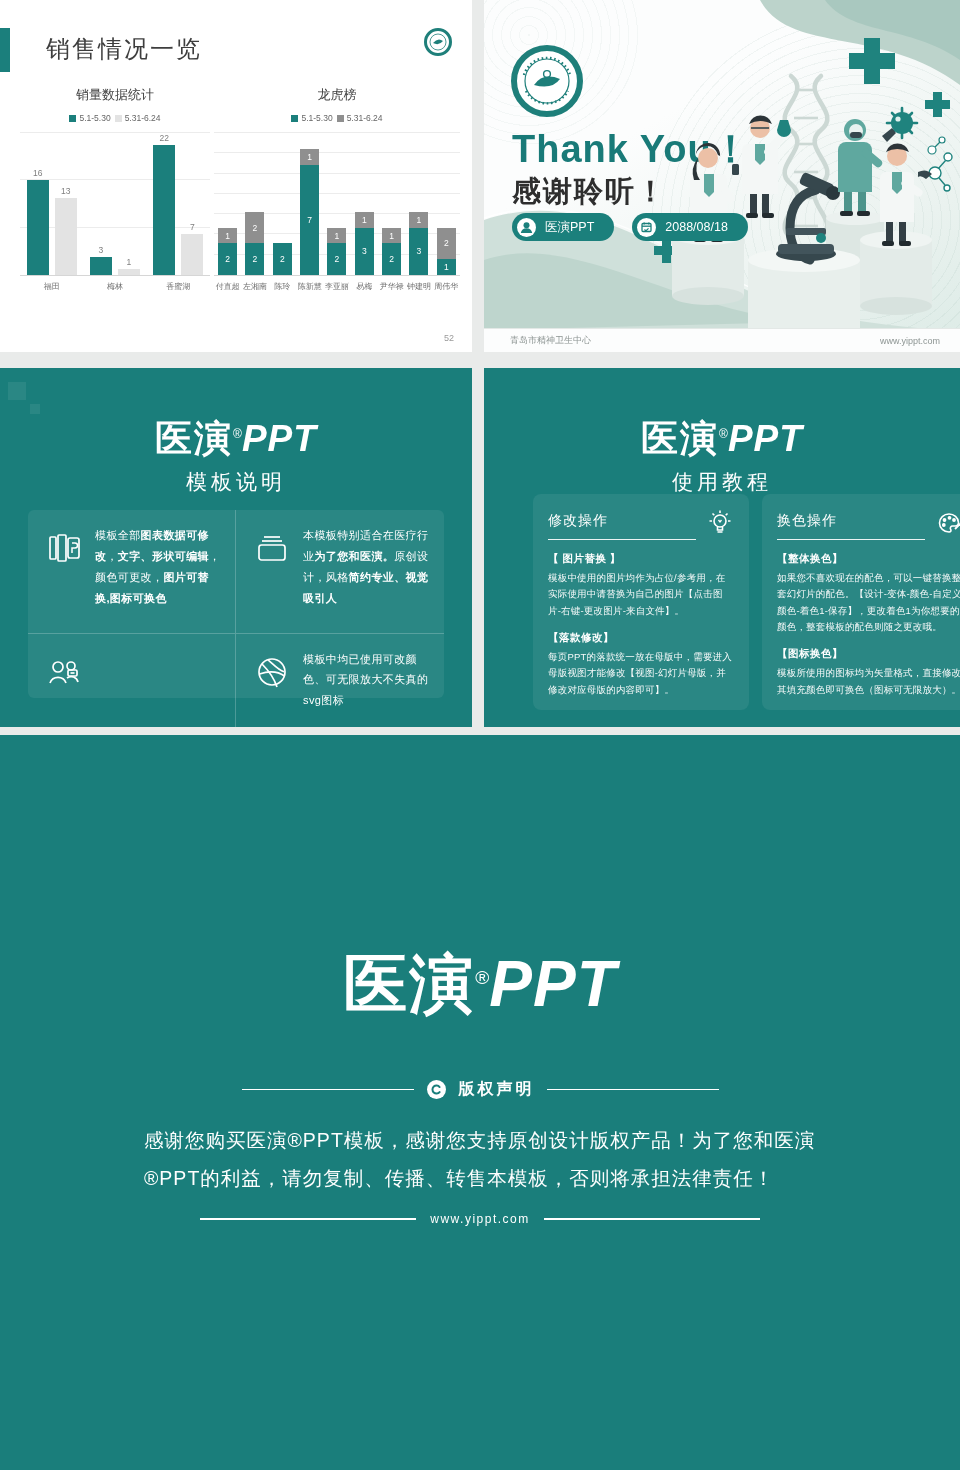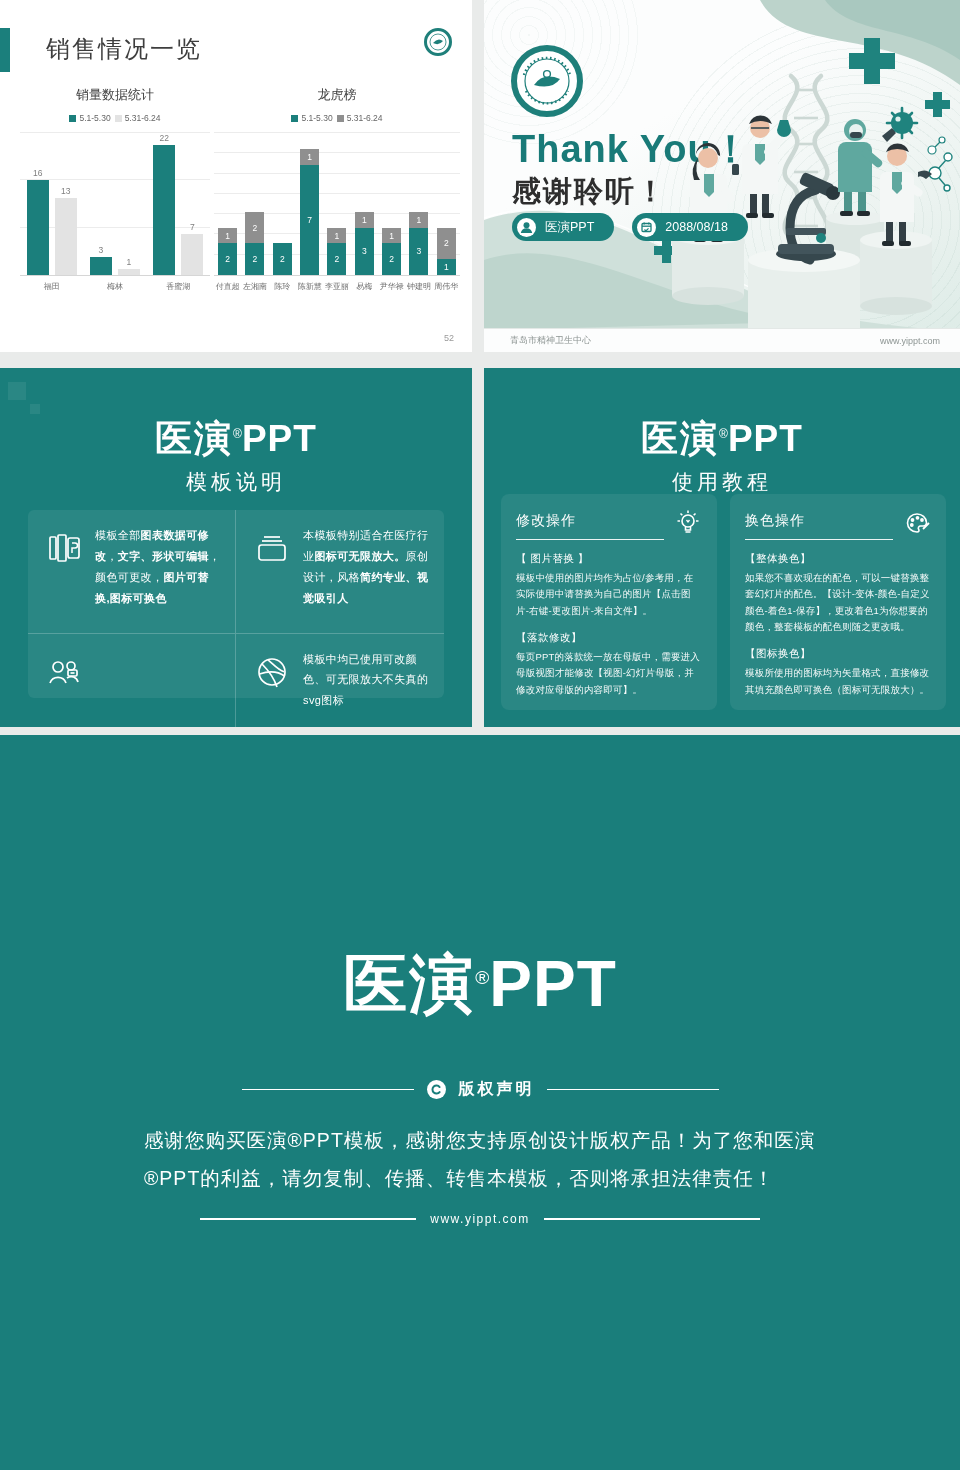--- a/index.html
+++ b/index.html
@@ -47,48 +47,48 @@
   .pill-ic{width:19px;height:19px;}
   .ty-footer{position:absolute;bottom:0;left:0;right:0;height:23px;background:#fcfdfd;
     border-top:1px solid #e3e8e6;display:flex;justify-content:space-between;align-items:center;
     padding:0 20px 0 26px;font-size:9px;color:#8d9593;z-index:6;}
   .illu{position:absolute;right:4px;bottom:24px;z-index:3;}
   
   .teal-slide{background:#1a7e7b;color:#fff;}
   .brand{text-align:center;color:#fff;font-weight:800;}
   .brand .cn{letter-spacing:2px;}
   .brand sup{font-weight:400;vertical-align:super;}
-  .brand .en{letter-spacing:1px;}
+  .brand .en{letter-spacing:1px;font-style:italic;}
   .slide-brand{position:absolute;top:46px;width:100%;font-size:37px;}
   .slide-brand sup{font-size:12px;}
   .slide-sub{position:absolute;top:100px;width:100%;text-align:center;font-size:21px;
     letter-spacing:4px;color:#fff;font-weight:400;}
   .corner-deco{position:absolute;background:rgba(255,255,255,.07);}
   
   #slide-notes{left:0;top:368px;width:472px;height:359px;}
   .quad{position:absolute;left:28px;top:142px;width:416px;height:188px;
     background:rgba(255,255,255,.07);border-radius:6px;display:grid;
     grid-template-columns:1fr 1fr;grid-template-rows:1fr 1fr;}
   .cell{padding:15px 14px 24px 18px;display:flex;gap:13px;align-items:flex-start;}
   .cell-b{border-bottom:1px solid rgba(255,255,255,.22);}
   .cell-r{border-right:1px solid rgba(255,255,255,.22);}
   .cell-icon{flex:0 0 36px;margin-top:5px;color:#fff;}
   .cell-text{font-size:11px;line-height:1.9;color:#fff;letter-spacing:.4px;}
   .seg-bold{font-weight:700;}
   
   #slide-tutorial{left:484px;top:368px;width:476px;height:359px;}
   .tcard{position:absolute;top:126px;width:216px;height:216px;background:rgba(255,255,255,.07);
-    border-radius:8px;padding:15px 15px 10px;box-sizing:border-box;color:#fff;overflow:hidden;}
+    border-radius:8px;padding:15px 15px 10px;box-sizing:border-box;color:#fff;overflow:hidden;margin-left:32px;}
   #tcard-0{left:17px;} #tcard-1{left:246px;}
   .tcard-head{display:flex;align-items:flex-end;gap:10px;}
   .tcard-title-wrap{flex:1;border-bottom:1.5px solid rgba(255,255,255,.9);padding-bottom:9px;
     font-size:14px;letter-spacing:1px;}
   .tcard-icon{width:28px;height:28px;color:#fff;margin-bottom:3px;flex:0 0 28px;}
   .tsec{margin-top:12px;}
-  .tsec-h{font-size:10.5px;font-weight:400;margin-bottom:4px;letter-spacing:.5px;}
+  .tsec-h{font-size:10.5px;font-weight:700;margin-bottom:4px;letter-spacing:.5px;}
   .tsec-b{font-size:9.5px;line-height:1.72;color:rgba(255,255,255,.96);letter-spacing:.2px;}
   
   #slide-copyright{left:0;top:735px;width:960px;height:735px;}
   .cp-brand{position:absolute;top:206px;width:100%;font-size:64px;}
   .cp-brand sup{font-size:19px;}
   .cp-divider{position:absolute;top:344px;width:100%;display:flex;justify-content:center;
     align-items:center;gap:12px;color:#fff;}
   .cp-line{height:1.5px;background:#fff;}
   .cp-line-1{width:172px;}
   .cp-label{font-size:16px;font-weight:700;letter-spacing:3px;}
@@ -451,21 +451,21 @@
         <path d="M26 13 h3 a2.5 2.5 0 0 1 0 5 h-3 v5" stroke-width="1.5"></path>
       </svg>
       <div class="cell-text"><span>模板全部</span><span class="seg-bold">图表数据可修改</span><span>，</span><span class="seg-bold">文字、形状可编辑</span><span>，颜色可更改，</span><span class="seg-bold">图片可替换,图标可换色</span></div>
     </div>
     <div class="cell cell-b">
       <svg class="cell-icon" viewBox="0 0 36 36" fill="none" stroke="currentColor" stroke-width="1.7">
         <line x1="10" y1="7" x2="26" y2="7"></line>
         <line x1="8" y1="11" x2="28" y2="11"></line>
         <rect x="5" y="15" width="26" height="15" rx="2.5"></rect>
       </svg>
-      <div class="cell-text"><span>本模板特别适合在医疗行业</span><span class="seg-bold">图标可无限放大。</span><span>原创设计，风格</span><span class="seg-bold">简约专业、视觉吸引人</span></div>
+      <div class="cell-text"><span>本模板特别适合在医疗行业</span><span class="seg-bold">为了您和医演。</span><span>原创设计，风格</span><span class="seg-bold">简约专业、视觉吸引人</span></div>
     </div>
     <div class="cell cell-r">
       <svg class="cell-icon" viewBox="0 0 36 36" fill="none" stroke="currentColor" stroke-width="1.7">
         <circle cx="12" cy="13" r="5"></circle>
         <path d="M4 29 a8.5 8.5 0 0 1 16 0"></path>
         <circle cx="25" cy="12" r="4"></circle>
         <path d="M21 24 a7 7 0 0 1 11 4"></path>
         <rect x="22" y="16" width="9" height="6" rx="1.2"></rect>
         <line x1="24.5" y1="19" x2="28.5" y2="19"></line>
       </svg>

